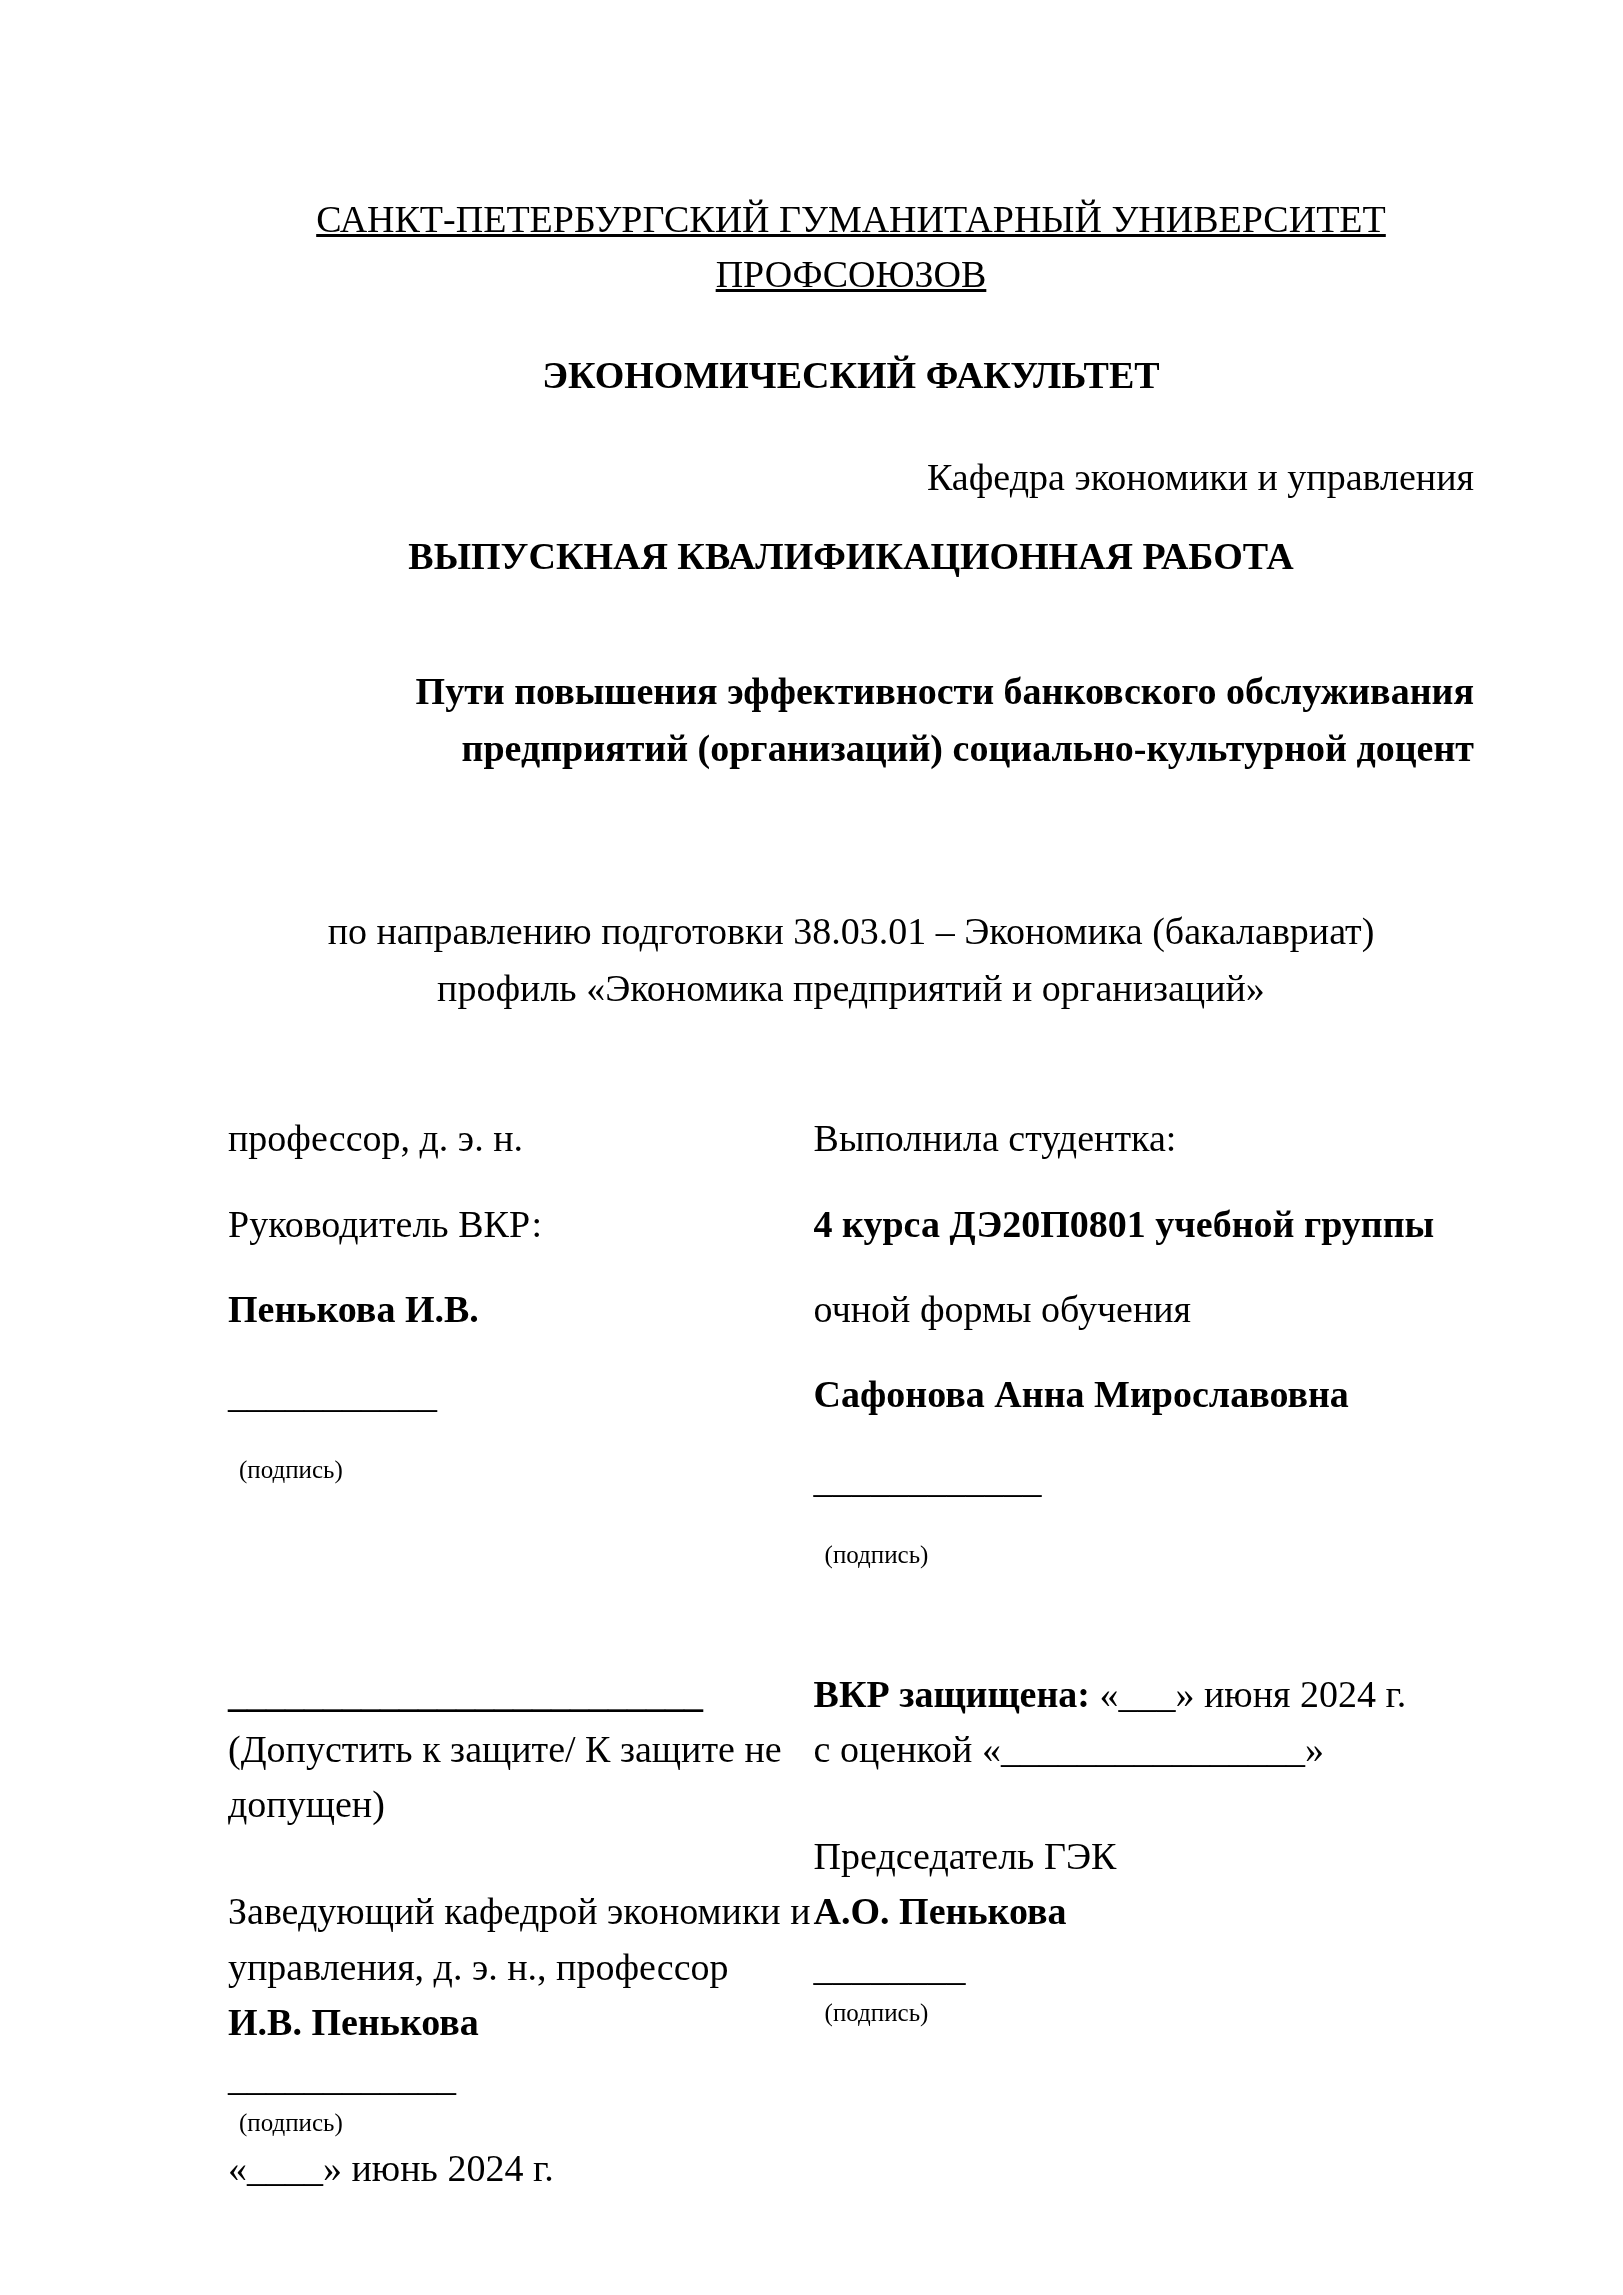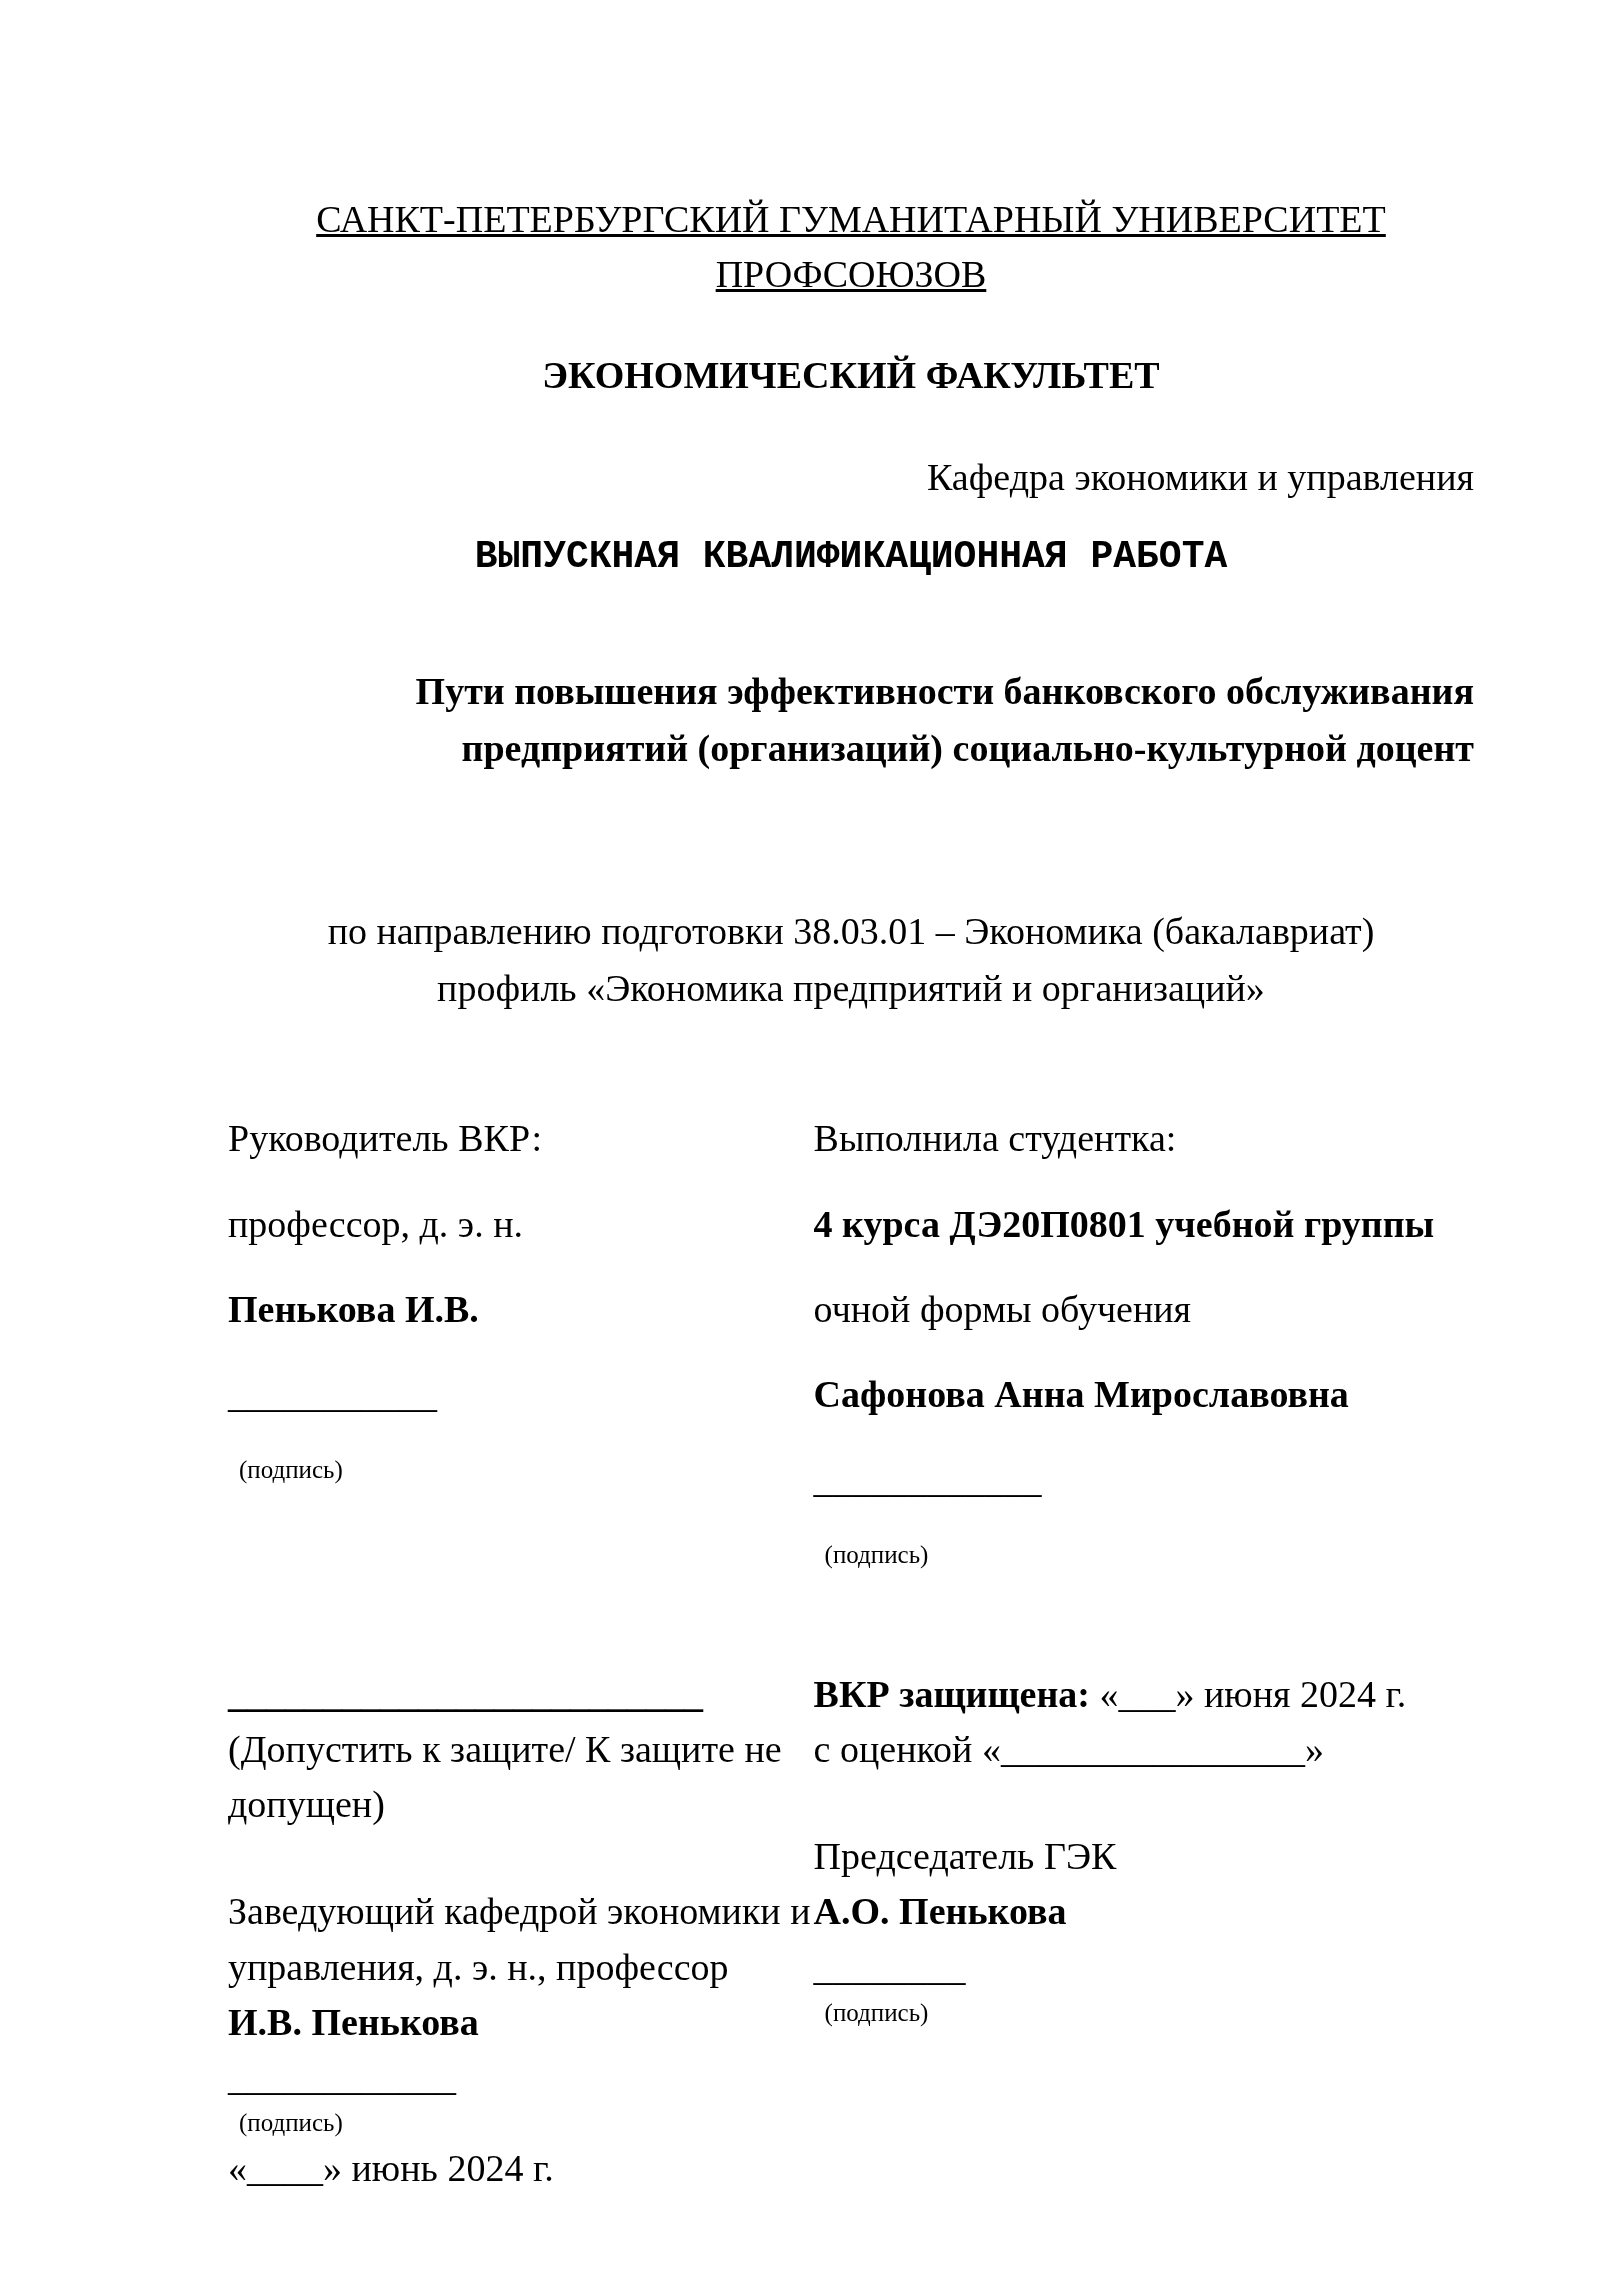--- a/index.html
+++ b/index.html
@@ -18,21 +18,21 @@
   .center { text-align: center; }
   .right  { text-align: right; }
   .bold   { font-weight: bold; margin-top: 24px; }
   .underline { text-decoration: underline; }
   .caption { font-size: 25px; padding-left: 11px; }
 
   .university { margin-bottom: 46px; }
   .faculty    { margin-bottom: 47px; }
   .department { margin-bottom: 0; }
 
-  .work-type  { margin-bottom: 79px; font-family: Liberation Mono, monospace; }
+  .work-type  { margin-bottom: 79px; }
   .thesis-title { line-height: 1.5; margin-bottom: 126px; text-align: right; }
   .program    { line-height: 1.5; margin-bottom: 94px; }
 
   .cols { display: flex; width: 100%; }
   .col-left  { width: 47%; }
   .col-right { width: 53%; }
 
   .sec1 p { margin: 0 0 30px 0; }
   .sec1 p.caption-row { margin-bottom: 0; }
 
@@ -58,22 +58,22 @@
     <div>предприятий (организаций) социально-культурной доцент</div>
   </div>
 
   <div class="program center">
     <div>по направлению подготовки 38.03.01 – Экономика (бакалавриат)</div>
     <div>профиль  «Экономика предприятий и организаций»</div>
   </div>
 
   <div class="cols sec1">
     <div class="col-left">
+      <p>профессор, д. э. н.</p>
       <p>Руководитель ВКР:</p>
-      <p>профессор, д. э. н.</p>
       <p class="bold">Пенькова И.В.</p>
       <p>___________</p>
       <p class="caption caption-row">(подпись)</p>
     </div>
     <div class="col-right">
       <p>Выполнила студентка:</p>
       <p class="bold">4 курса ДЭ20П0801 учебной группы</p>
       <p>очной формы обучения</p>
       <p class="bold">Сафонова Анна Мирославовна</p>
       <p>____________</p>

